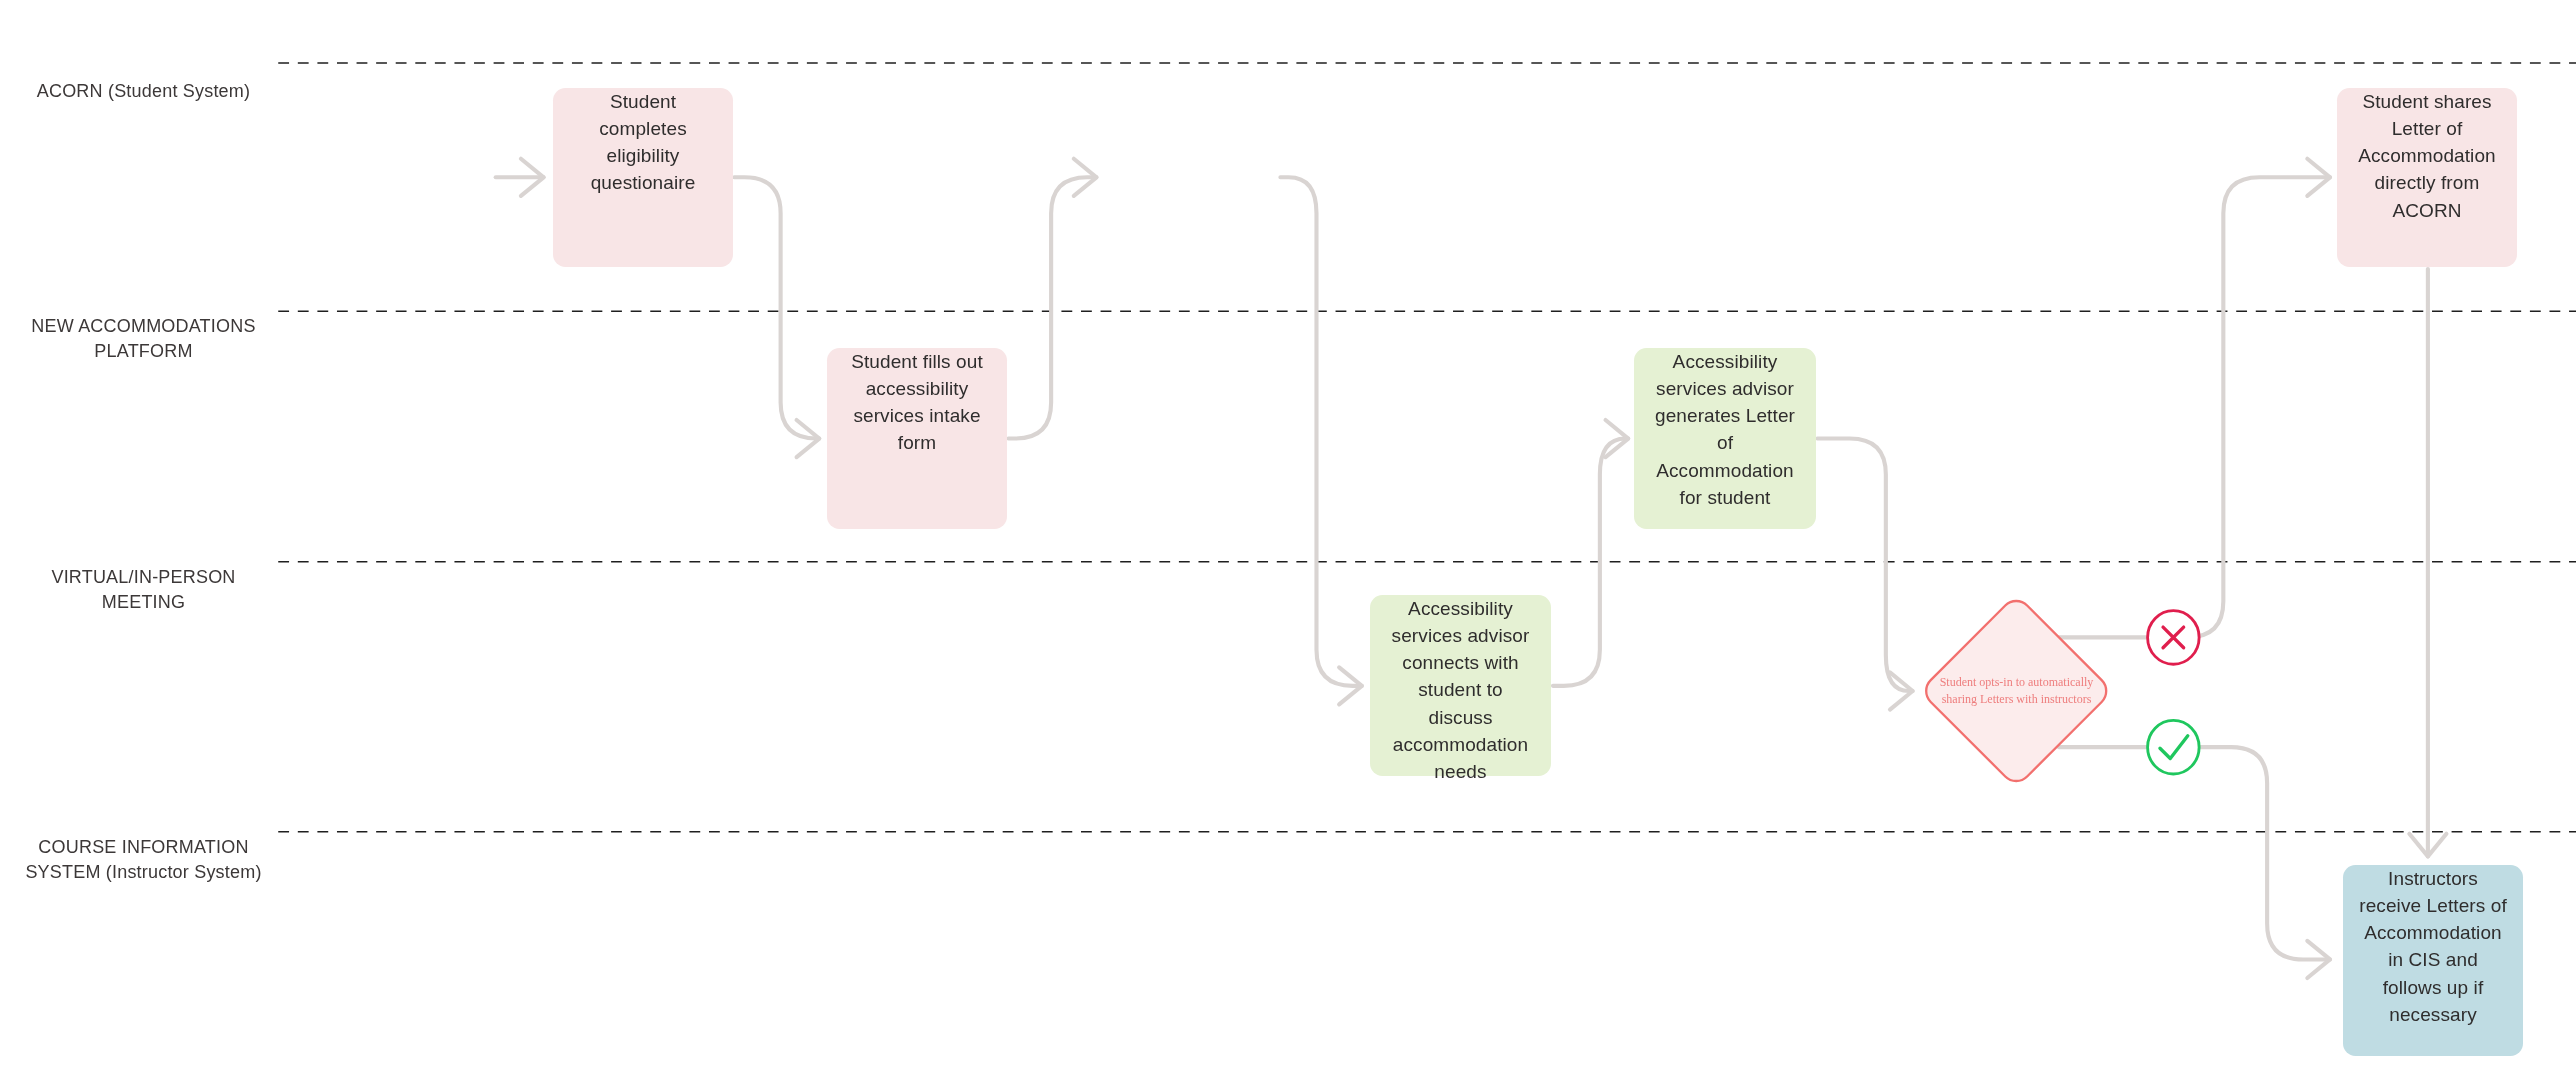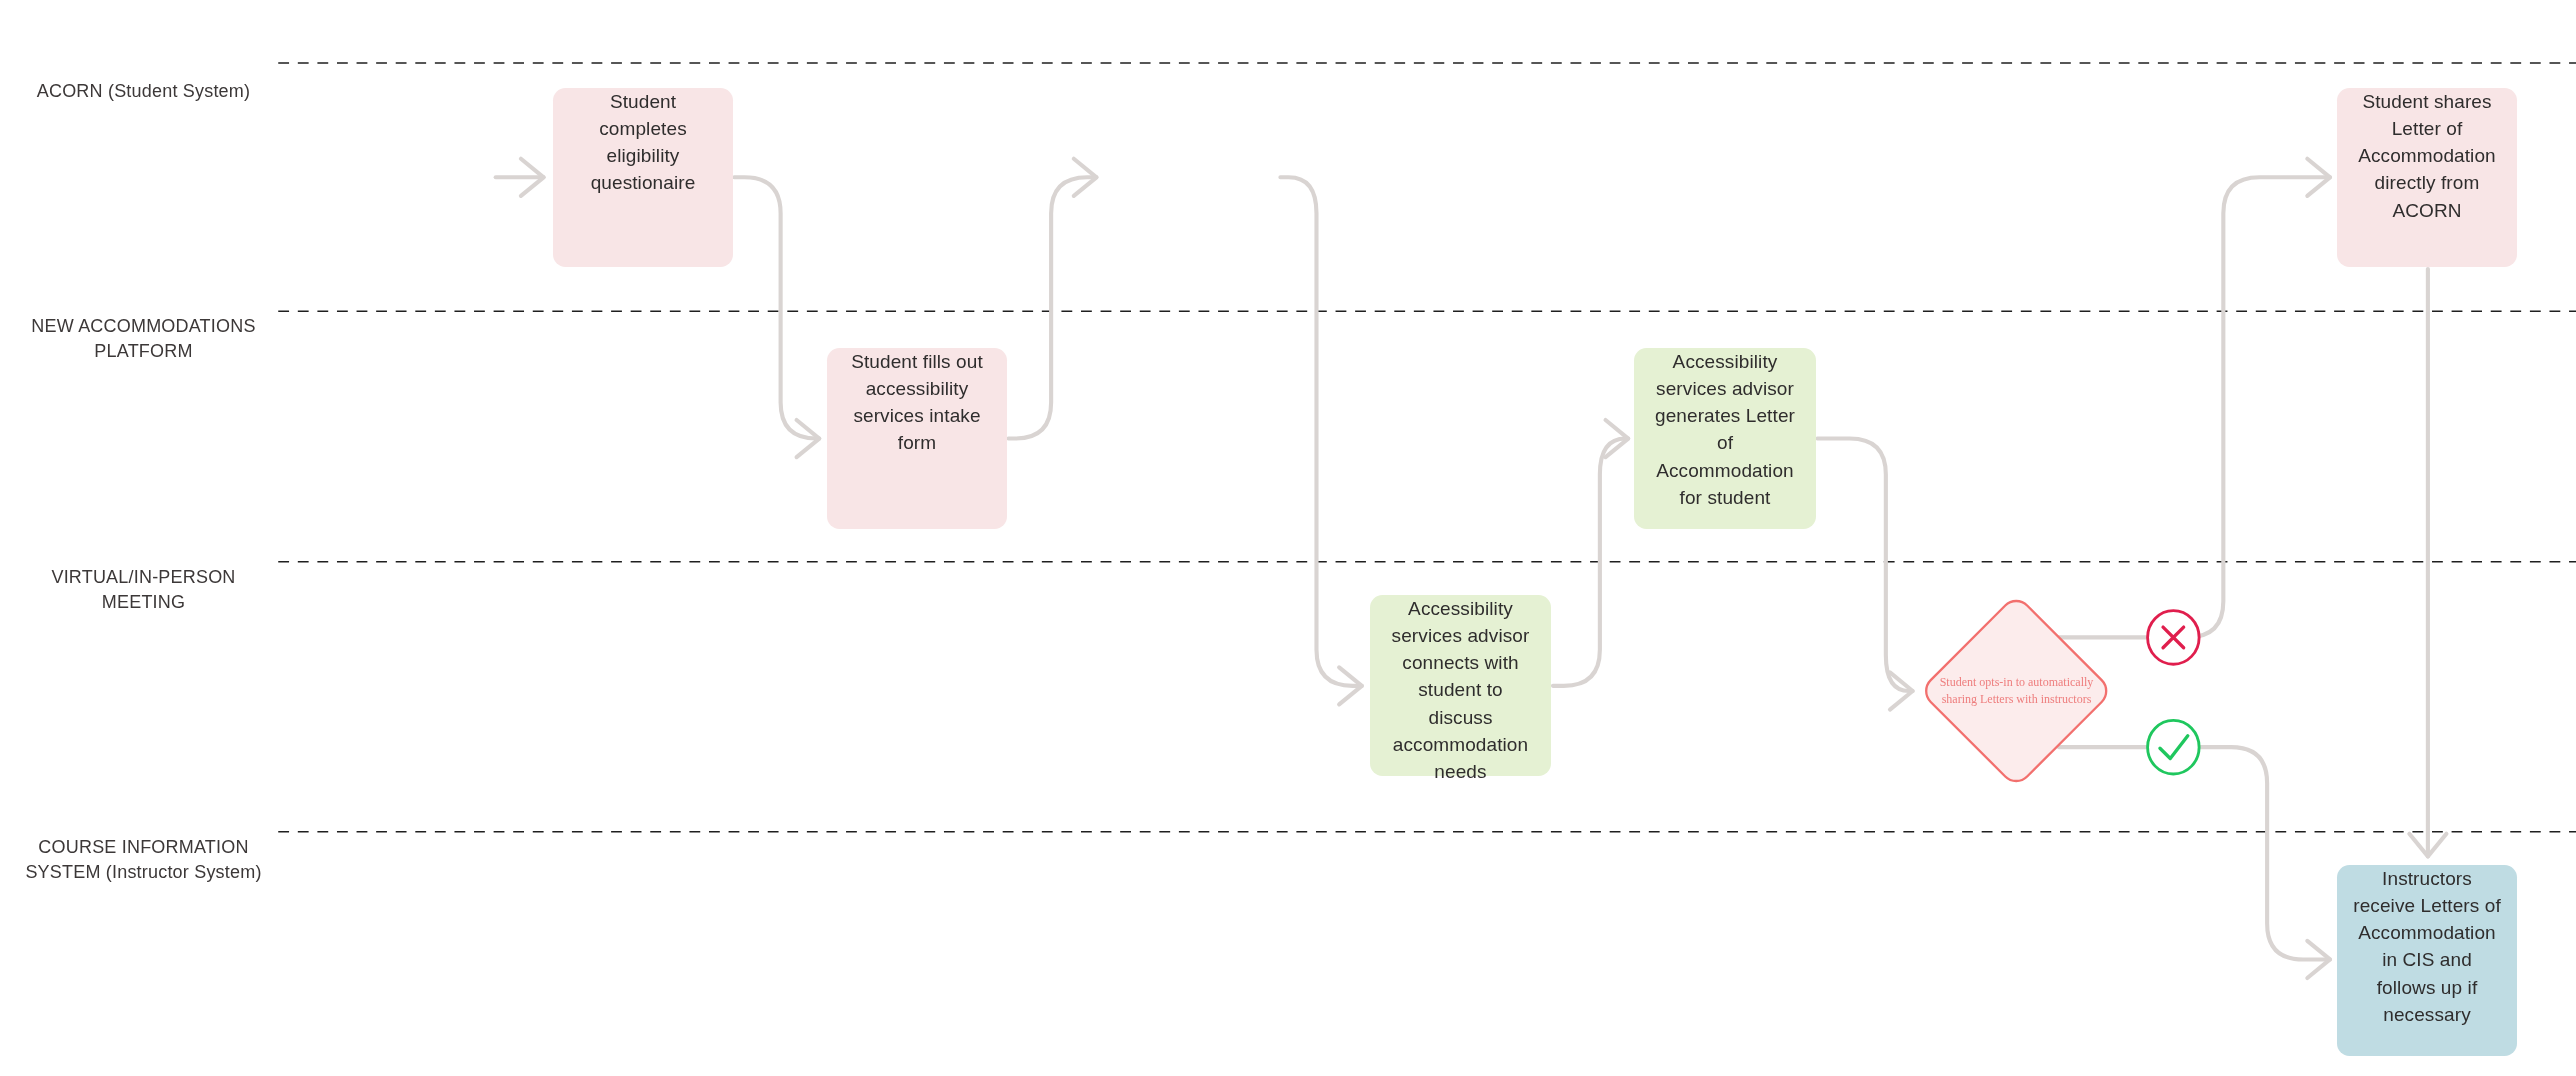--- a/index.html
+++ b/index.html
@@ -23,21 +23,21 @@
   .lane-label{position:absolute;left:18.5px;width:250px;transform:translateY(-50%);
     text-align:center;font-size:18px;line-height:1.38;color:var(--label-text,#3c3838);
     letter-spacing:0.2px;margin-top:28px;}
 
   
   .node{position:absolute;border-radius:12.4px;display:flex;align-items:flex-start;justify-content:center;
     text-align:center;font-size:19px;line-height:1.43;color:var(--node-text,#2f2d2d);
     padding:0 15.5px;box-sizing:border-box;letter-spacing:0.1px;}
   .node.pink{background:var(--student-pink,#f8e5e6);}
   .node.green{background:var(--advisor-green,#e5f1d3);}
-  .node.blue{background:var(--instructor-blue,#bfdce3);}
+  .node.blue{background:var(--instructor-blue,#bfdce3);margin-left:6px;}
 
   .diamond-label{position:absolute;left:1936px;top:634px;width:161px;height:113px;
     display:flex;align-items:center;justify-content:center;text-align:center;
     font-size:12px;line-height:1.4;font-weight:500;color:var(--diamond-text,#ee7d7d);font-family:Liberation Serif, serif;}
 </style>
 </head>
 <body>
 
 <div class="canvas">
 

